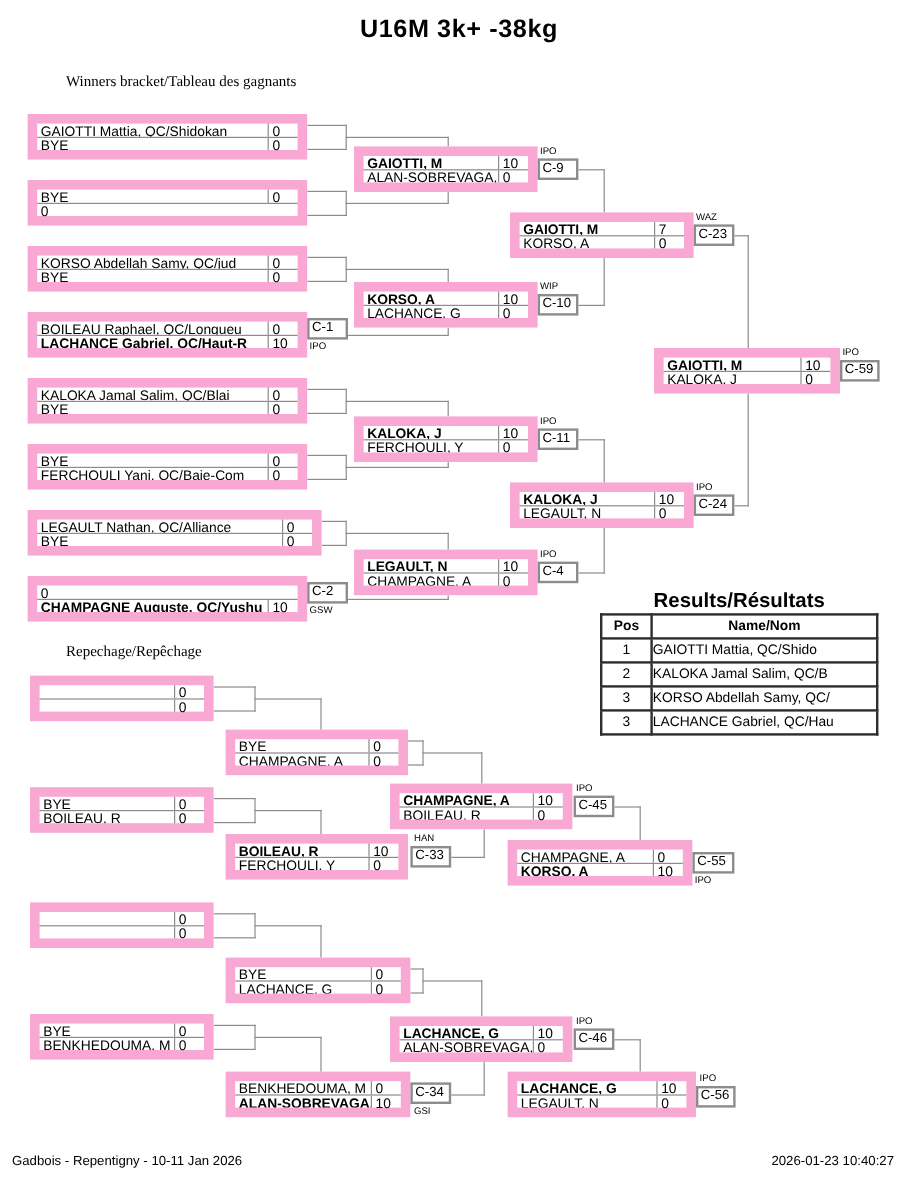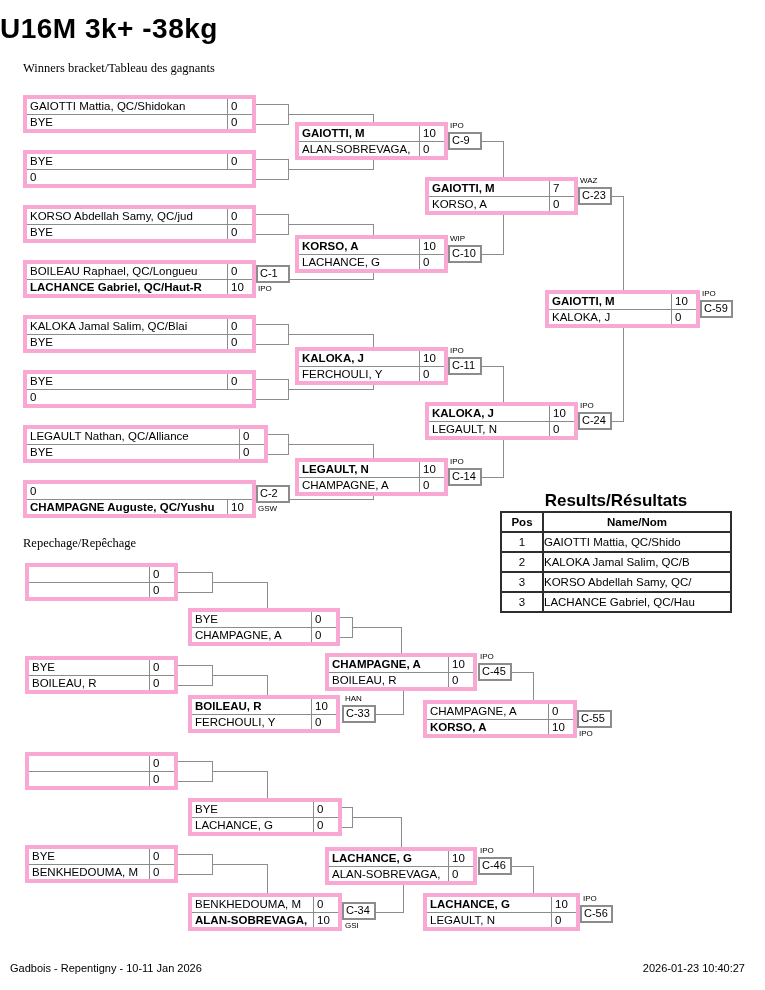--- a/index.html
+++ b/index.html
@@ -1,29 +1,29 @@
 <!DOCTYPE html>
 <html><head>
 <meta charset="utf-8">
 <style>
   html,body { margin:0; padding:0; }
   body {
     width:765px; height:990px; position:relative; background:#ffffff;
     font-family:"Liberation Sans", sans-serif; color:#000;
   }
   .page-title {
-    position:absolute; left:0; top:13px; width:765px; 
-    font-size:28px; font-weight:bold; letter-spacing:0.5px;
+    position:absolute; left:0; top:13px; width:765px; text-align:center;
+    font-size:21px; font-weight:bold; letter-spacing:0.5px;
   }
   .section-label {
-    position:absolute; font-family:"Liberation Serif", serif; font-size:12.5px;
+    position:absolute; font-family:"Liberation Serif", serif; font-size:12.5px;margin-left:32px;
   }
   .mbox {
     position:absolute; box-sizing:border-box; height:38px; background:#fff;
-    border:4px solid #f9a8d4; display:flex; flex-direction:column; z-index:2;
+    border:8px solid #f9a8d4; display:flex; flex-direction:column; z-index:2;
   }
   .mrow { flex:1; display:flex; min-height:0; }
   .mrow + .mrow { border-top:1px solid #8c8c8c; }
   .mname {
     flex:1; border-right:1px solid #8c8c8c; padding:1px 2px 0 3px;
     font-size:11.5px; white-space:nowrap; overflow:hidden;
   }
   .mscore { width:21px; padding:1px 0 0 3px; font-size:11.5px; }
   .bold { font-weight:bold; }
   .cbox {
@@ -106,20 +106,21 @@
       <div class="mname">BYE</div>
       <div class="mscore">0</div>
     </div>
 </div>
 <div class="mbox" style="left:23px;top:370px;width:233px">
   <div class="mrow">
       <div class="mname">BYE</div>
       <div class="mscore">0</div>
     </div>
   <div class="mrow">
+      <div class="mname">FERCHOULI Yani, QC/Baie-Com</div>
       <div class="mscore">0</div>
     </div>
 </div>
 <div class="mbox" style="left:23px;top:425px;width:245px">
   <div class="mrow">
       <div class="mname">LEGAULT Nathan, QC/Alliance</div>
       <div class="mscore">0</div>
     </div>
   <div class="mrow">
       <div class="mname">BYE</div>
@@ -194,21 +195,21 @@
       <div class="mname">CHAMPAGNE, A</div>
       <div class="mscore">0</div>
     </div>
 </div>
 <div class="cbox" style="left:448px;top:132px;width:34px">C-9</div>
 <div class="tag" style="left:450px;top:121px">IPO</div>
 <div class="cbox" style="left:448px;top:245px;width:34px">C-10</div>
 <div class="tag" style="left:450px;top:234px">WIP</div>
 <div class="cbox" style="left:448px;top:357px;width:34px">C-11</div>
 <div class="tag" style="left:450px;top:346px">IPO</div>
-<div class="cbox" style="left:448px;top:468px;width:34px">C-14</div>
+<div class="cbox" style="left:448px;top:468px;width:34px">C-4</div>
 <div class="tag" style="left:450px;top:457px">IPO</div>
 <div class="el-down" style="left:482px;top:141px;width:21px;height:36px"></div>
 <div class="el-up" style="left:482px;top:215px;width:21px;height:39px"></div>
 <div class="el-down" style="left:482px;top:366px;width:21px;height:36px"></div>
 <div class="el-up" style="left:482px;top:440px;width:21px;height:37px"></div>
 
 <div class="mbox" style="left:425px;top:177px;width:153px">
   <div class="mrow">
       <div class="mname bold">GAIOTTI, M</div>
       <div class="mscore">7</div>

